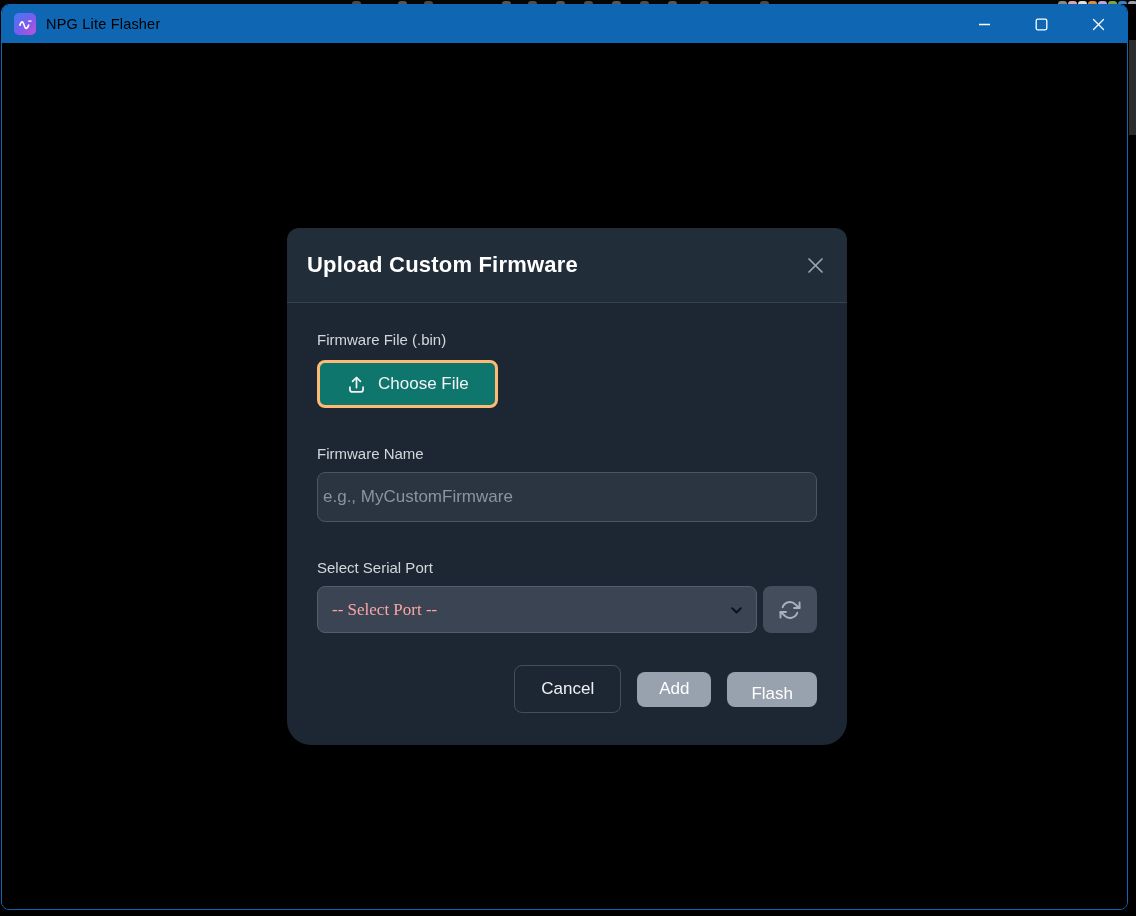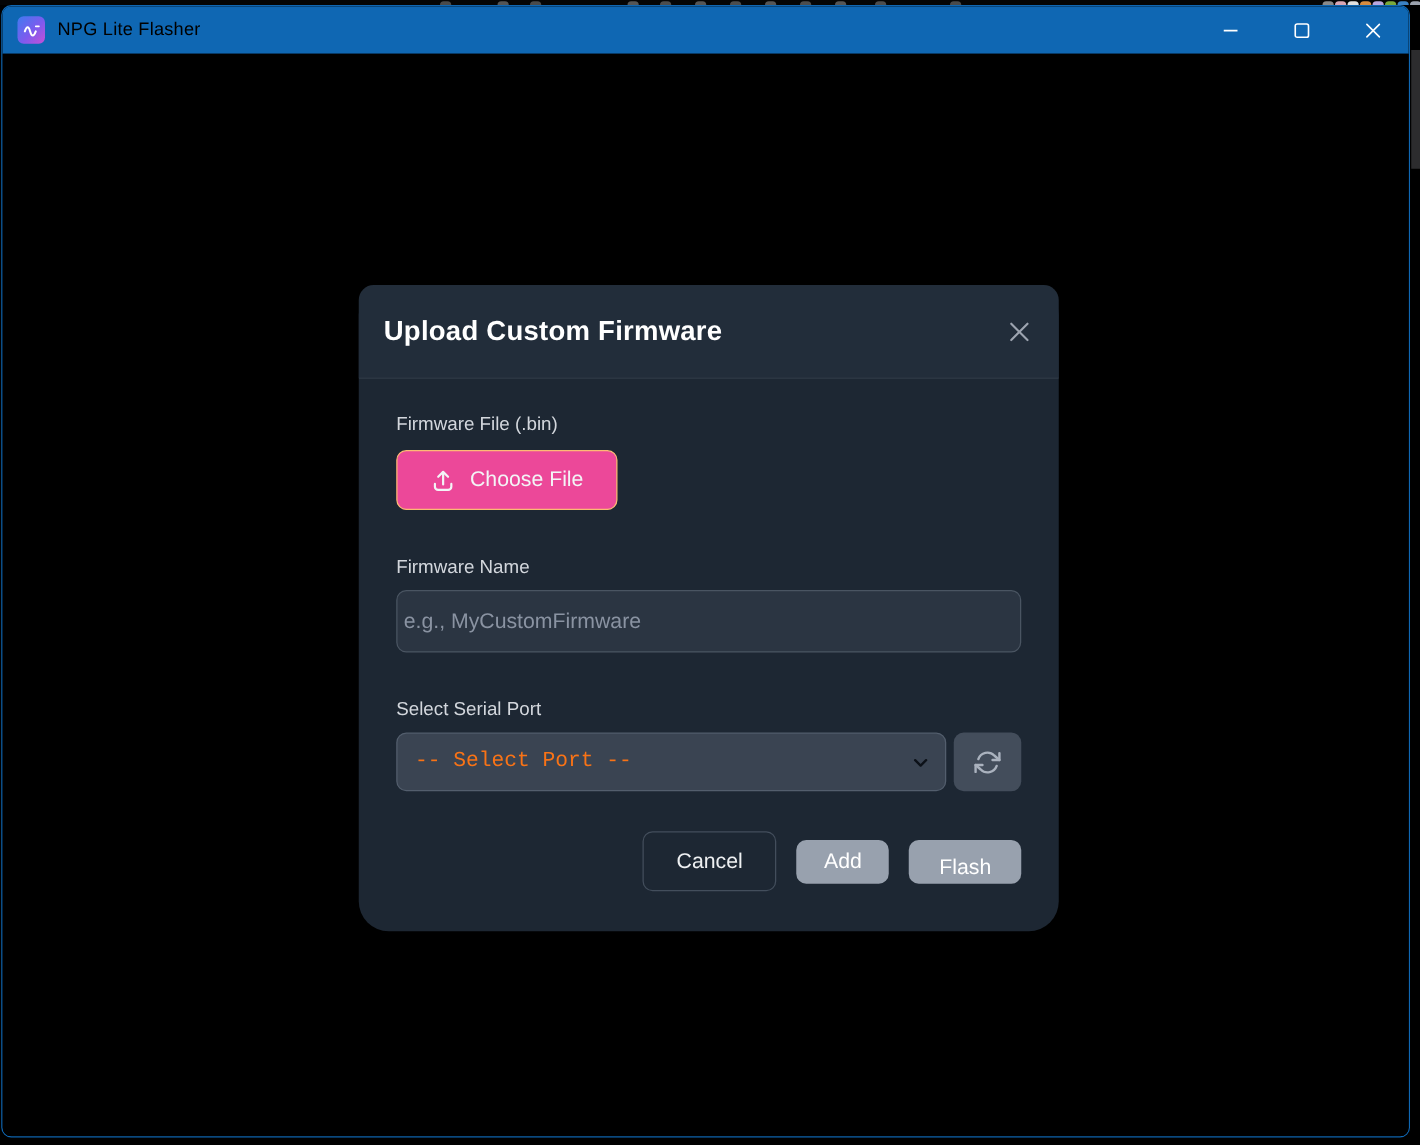--- a/index.html
+++ b/index.html
@@ -62,43 +62,43 @@
   }
   .modal-title { font-size:22px; font-weight:bold; color:#fff; letter-spacing:.2px; }
   .modal-close { margin-left:auto; color:#9ca3af; display:flex; align-items:center; cursor:pointer; }
 
   .modal-body { padding:28px 30px 32px 30px; }
   .field-label { font-size:15px; color:#d3d7dd; }
 
   .choose-btn {
     margin-top:12px; height:48px; padding:0 26px;
     display:inline-flex; align-items:center; gap:11px;
-    background:#ec4899; border:1px solid #fdba74; border-radius:8px;
+    background:#0f766e; border:3px solid #fdba74; border-radius:8px;
     color:#f3f4f6; font-size:17px; font-family:inherit; cursor:pointer;
   }
   .choose-btn .up-icon { display:flex; color:#f3f4f6; }
 
   .label-gap { margin-top:37px; }
 
   .text-input {
     margin-top:10px; width:100%; height:50px;
     background:#2b3542; border:1px solid #4a5562; border-radius:8px;
     color:#e5e7eb; font-size:17px; padding:0 5px;
     font-family:inherit; outline:none;
   }
   .text-input::placeholder { color:#8a93a2; }
 
   .port-row { margin-top:10px; display:flex; gap:6px; }
   .select-wrap { position:relative; flex:1; }
   .port-select {
     width:100%; height:47px;
     appearance:none; -webkit-appearance:none;
     background:#3a4452; border:1px solid #535e6d; border-radius:8px;
-    color:#f97316; font-size:17px; padding:0 36px 0 14px;
-    font-family:Liberation Mono, monospace; outline:none; cursor:pointer;
+    color:#fca5a5; font-size:17px; padding:0 36px 0 14px;
+    font-family:Liberation Serif, serif; outline:none; cursor:pointer;
   }
   .select-chevron {
     position:absolute; right:13px; top:50%; transform:translateY(-50%);
     pointer-events:none; color:#0c1118; display:flex;
   }
   .refresh-btn {
     width:54px; height:47px; flex:0 0 auto;
     background:#434d5b; border:none; border-radius:8px;
     color:#aab2be; display:flex; align-items:center; justify-content:center;
     cursor:pointer;

